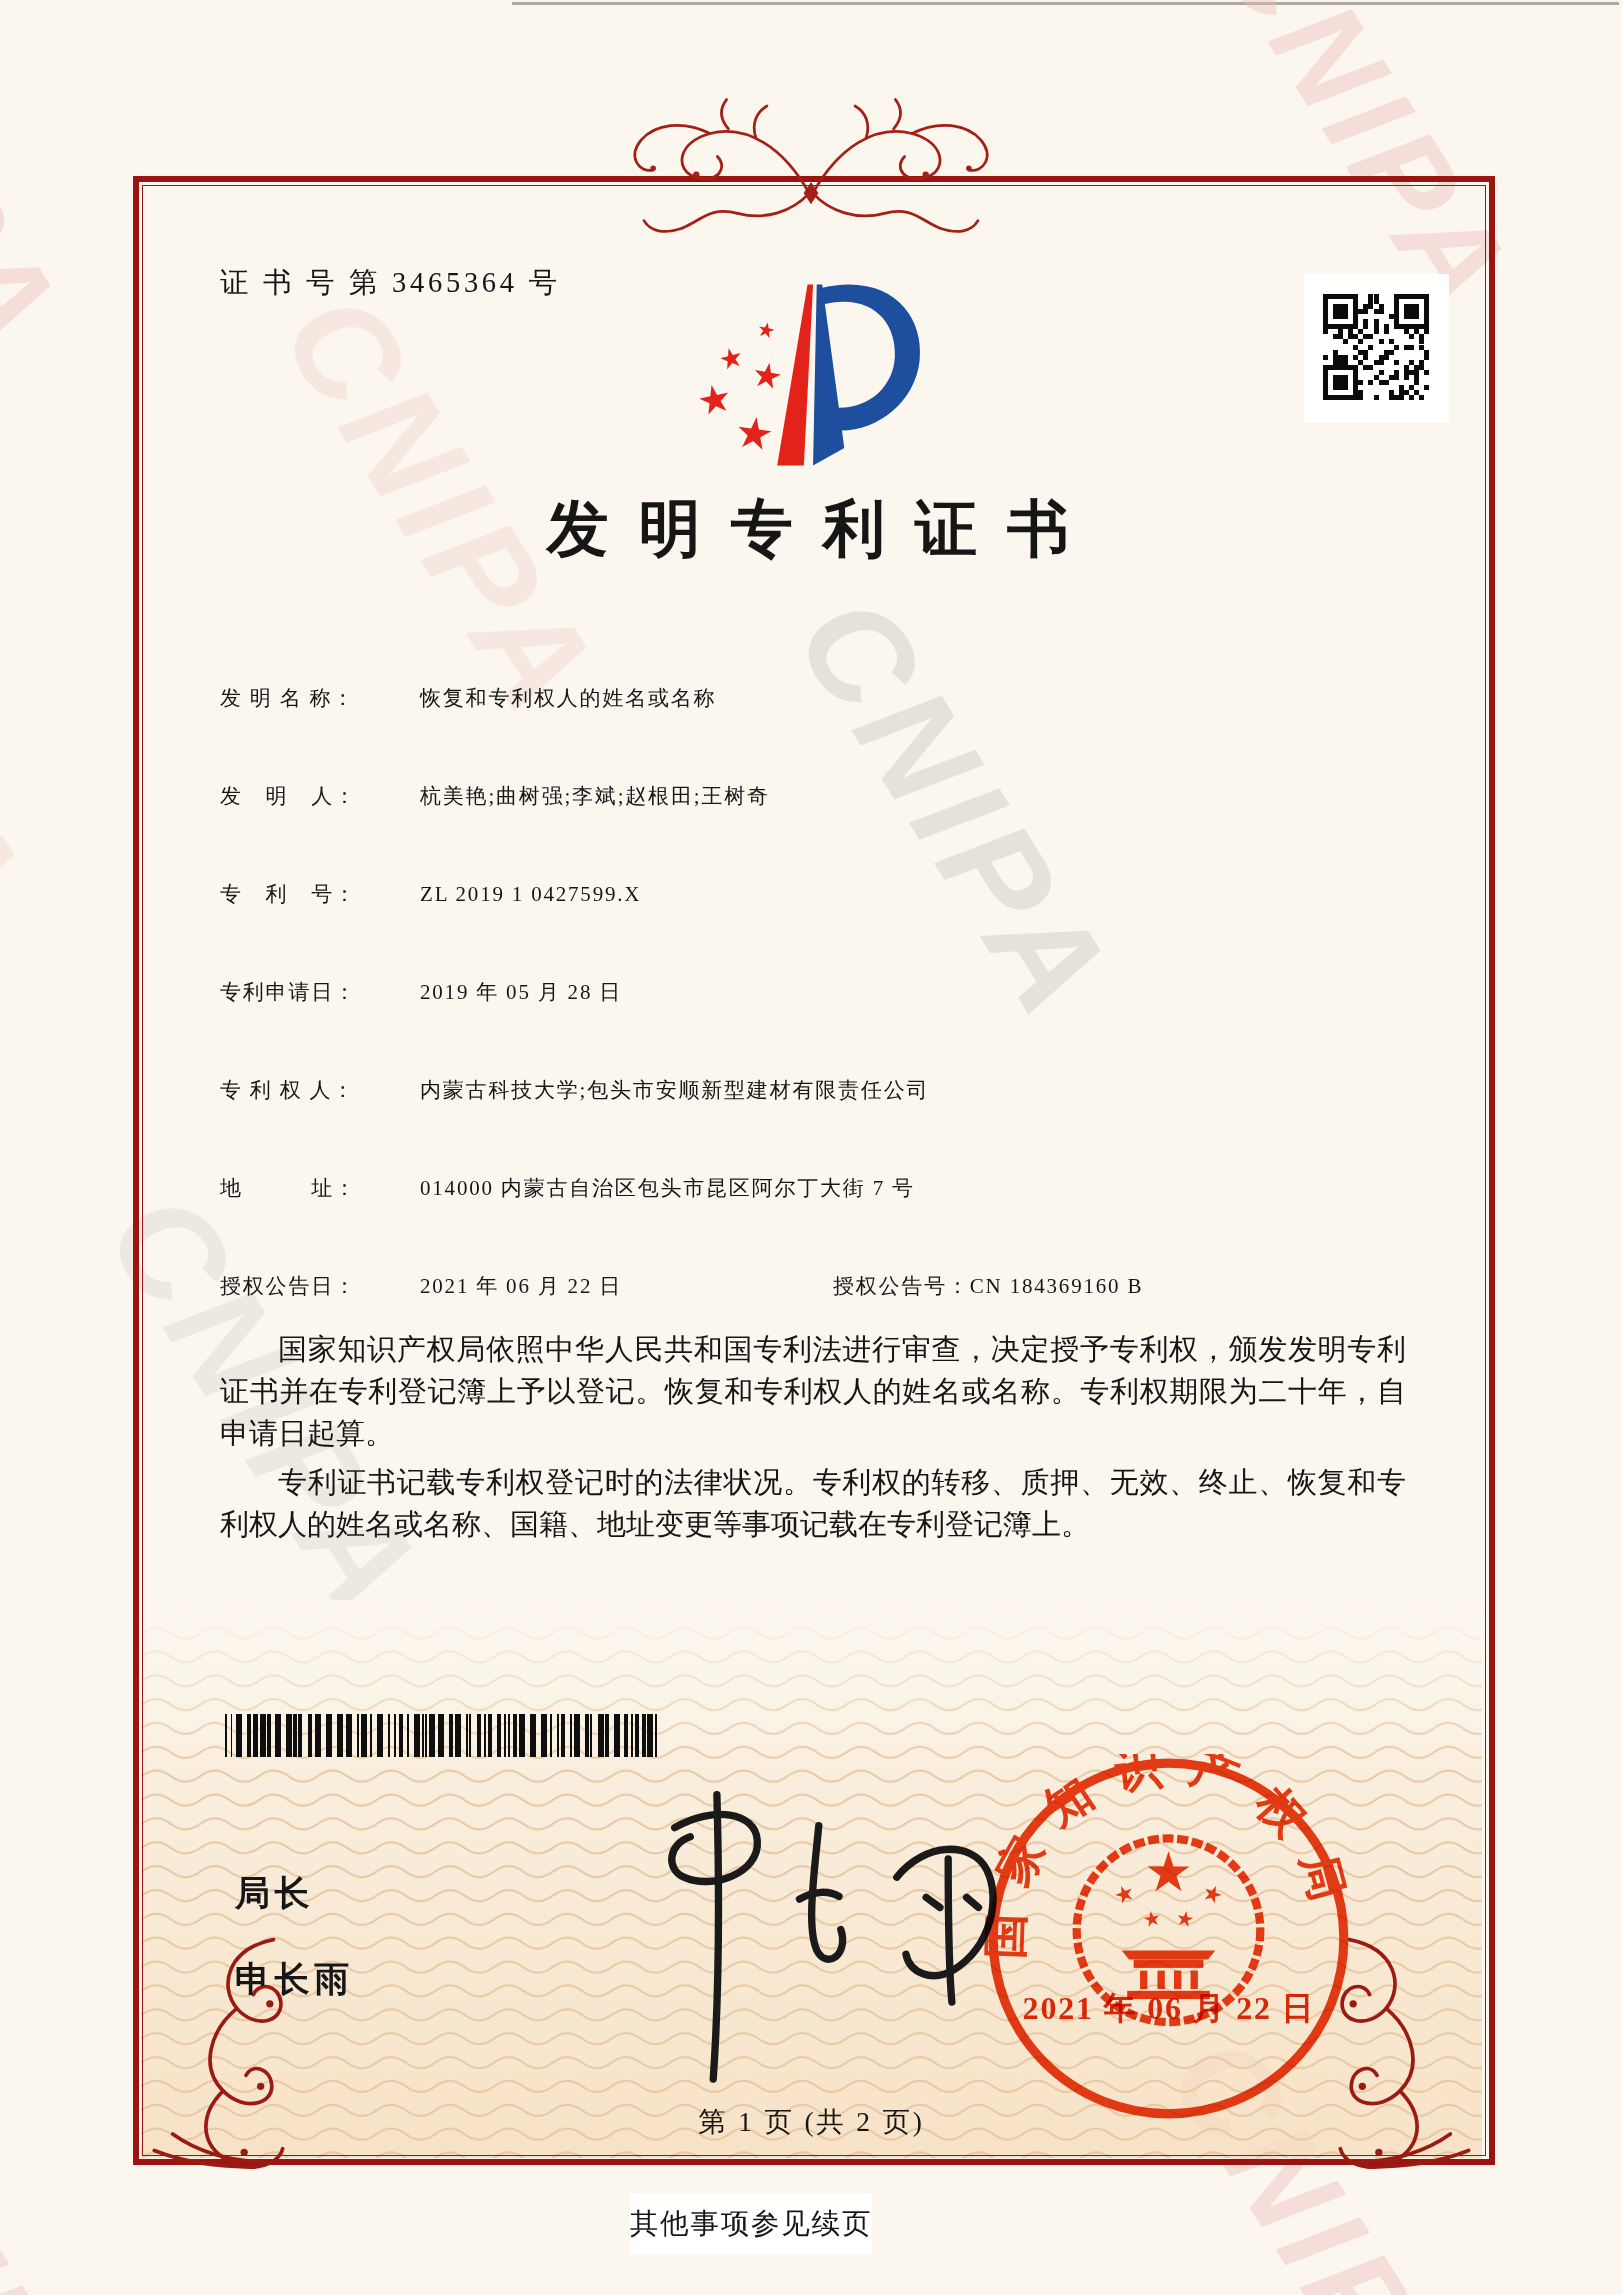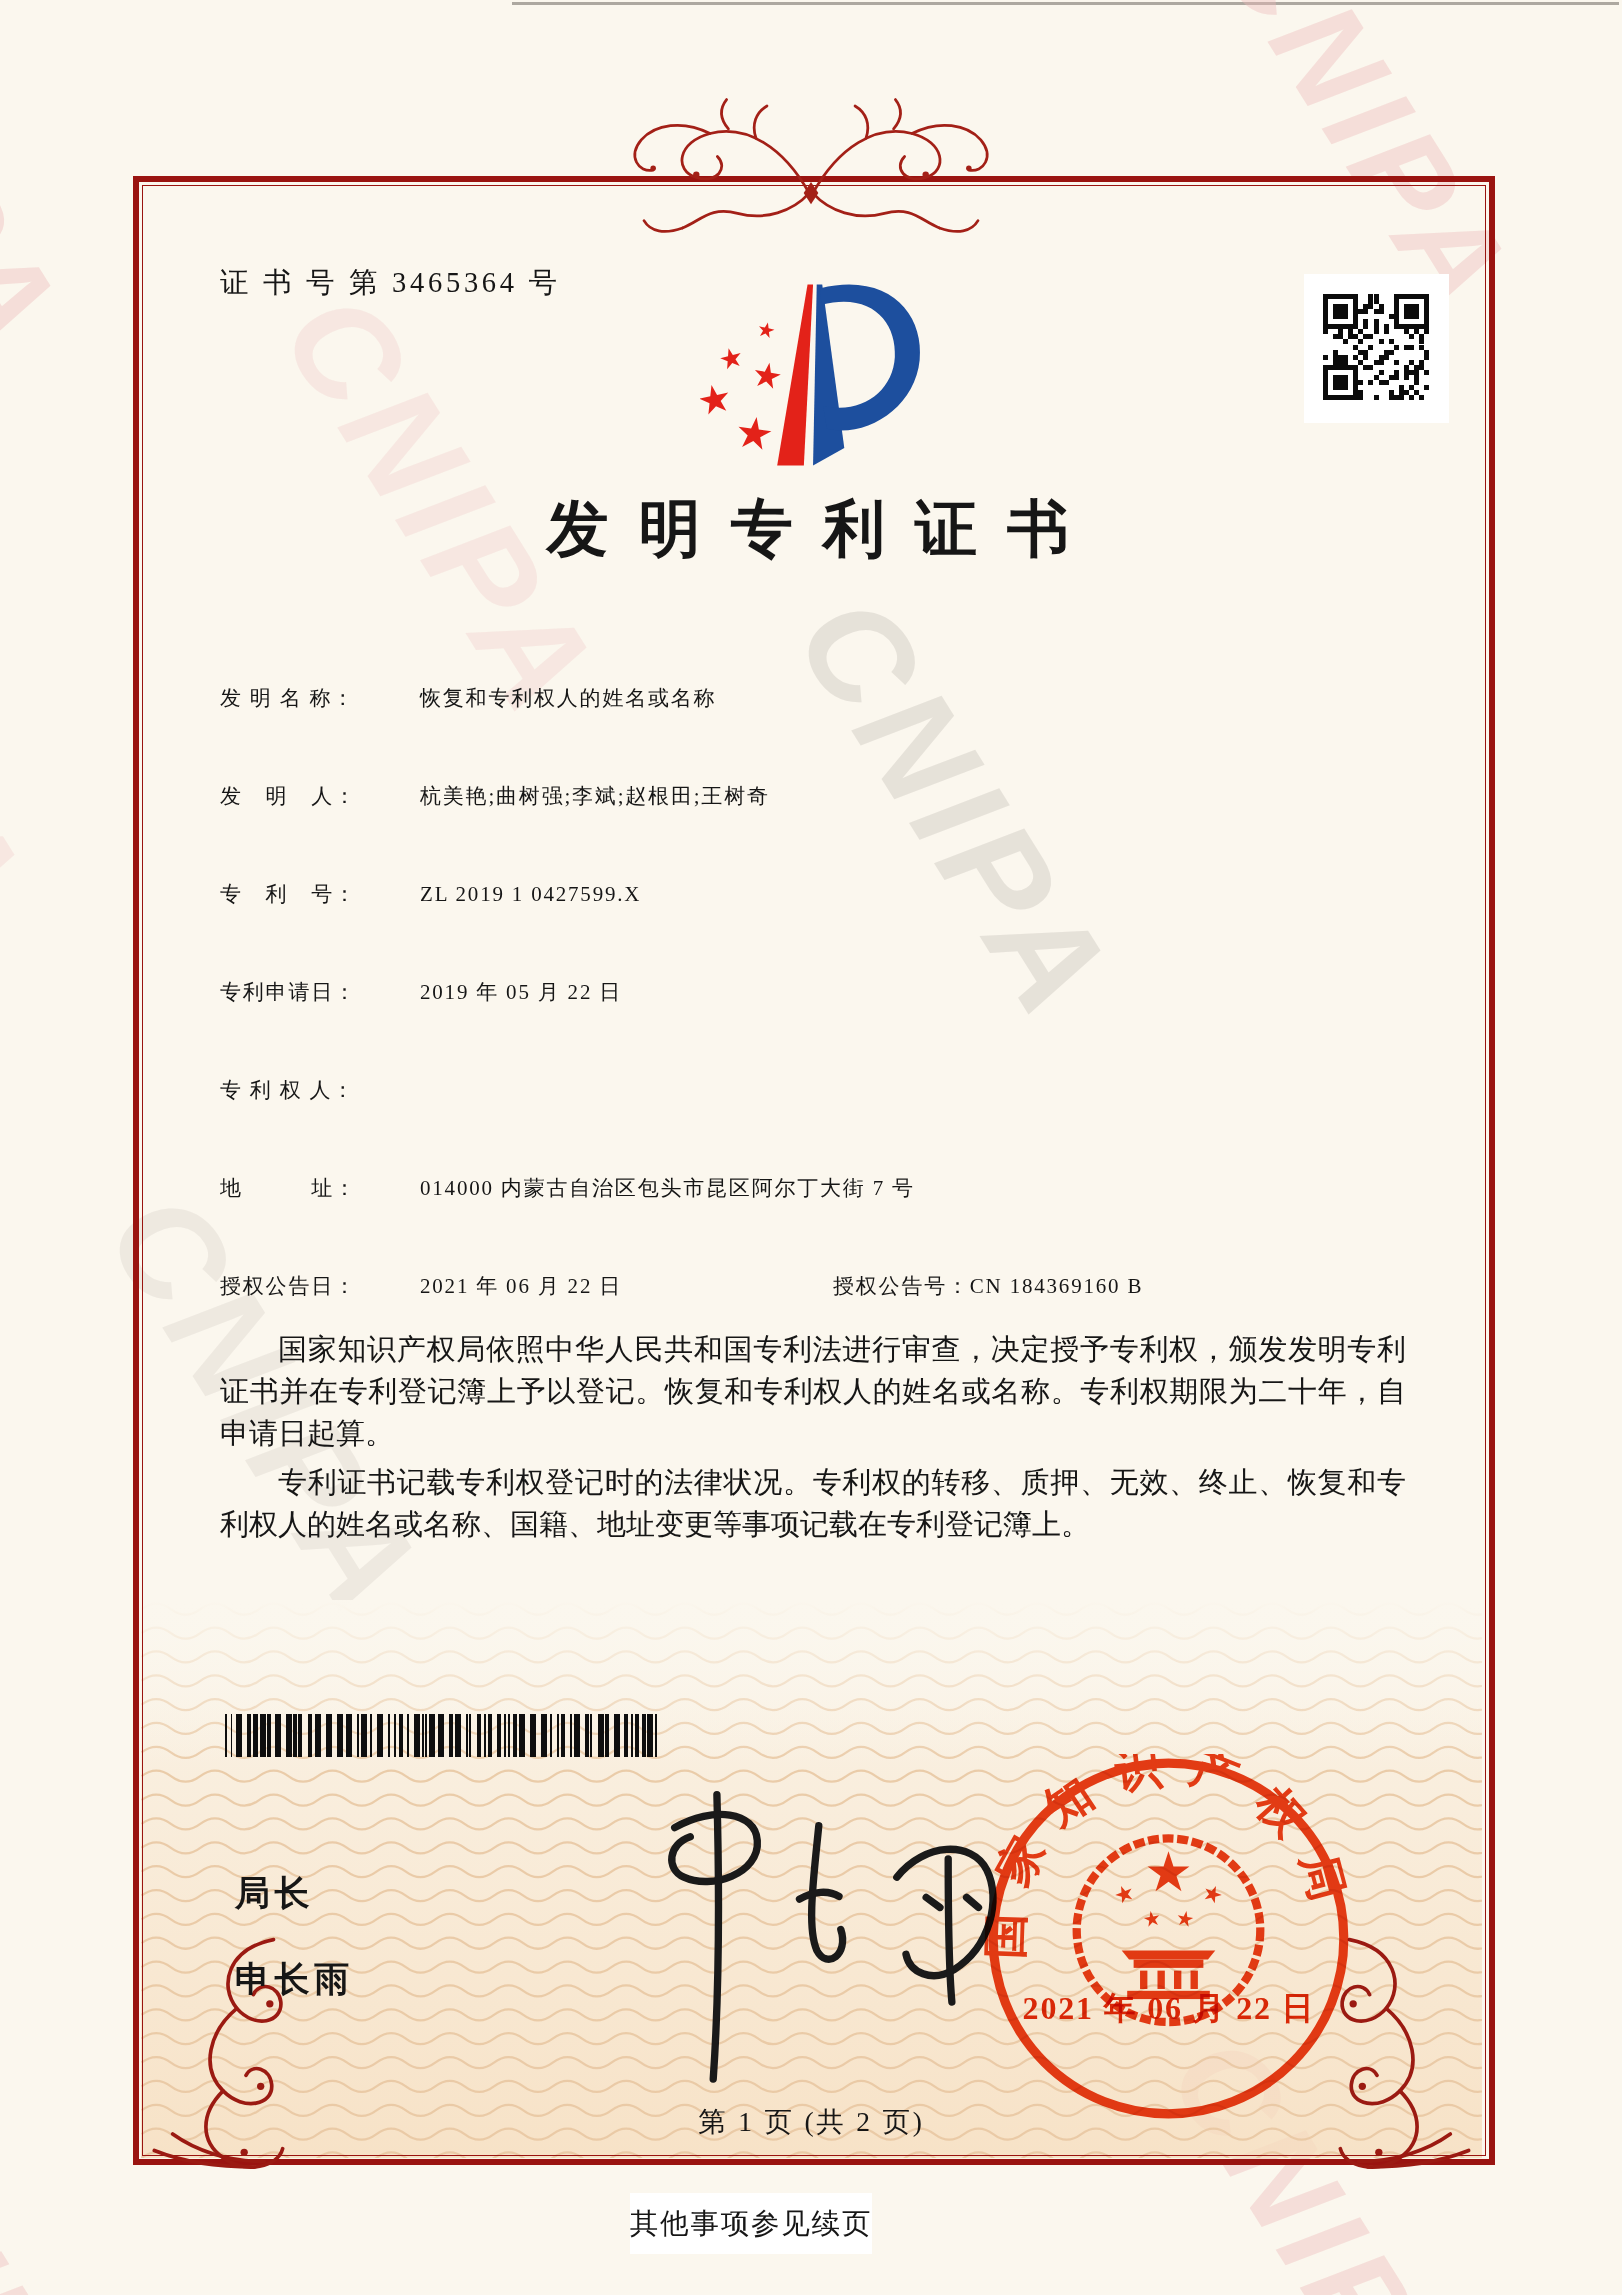--- a/index.html
+++ b/index.html
@@ -424,24 +424,25 @@
   <div class="frow">
     <span class="flabel">发　明　人：</span>
     <span class="fvalue">杭美艳;曲树强;李斌;赵根田;王树奇</span>
   </div>
   <div class="frow">
     <span class="flabel">专　利　号：</span>
     <span class="fvalue">ZL 2019 1 0427599.X</span>
   </div>
   <div class="frow">
     <span class="flabel">专利申请日：</span>
-    <span class="fvalue">2019 年 05 月 22 日</span>
+    <span class="fvalue">2019 年 05 月 28 日</span>
   </div>
   <div class="frow">
     <span class="flabel">专 利 权 人：</span>
+    <span class="fvalue">内蒙古科技大学;包头市安顺新型建材有限责任公司</span>
   </div>
   <div class="frow">
     <span class="flabel">地　　　址：</span>
     <span class="fvalue">014000 内蒙古自治区包头市昆区阿尔丁大街 7 号</span>
   </div>
   <div class="frow">
     <span class="flabel">授权公告日：</span>
     <span class="fvalue fvalue-date">2021 年 06 月 22 日</span>
     <span class="flabel2">授权公告号：</span>
     <span class="fvalue">CN 184369160 B</span>

